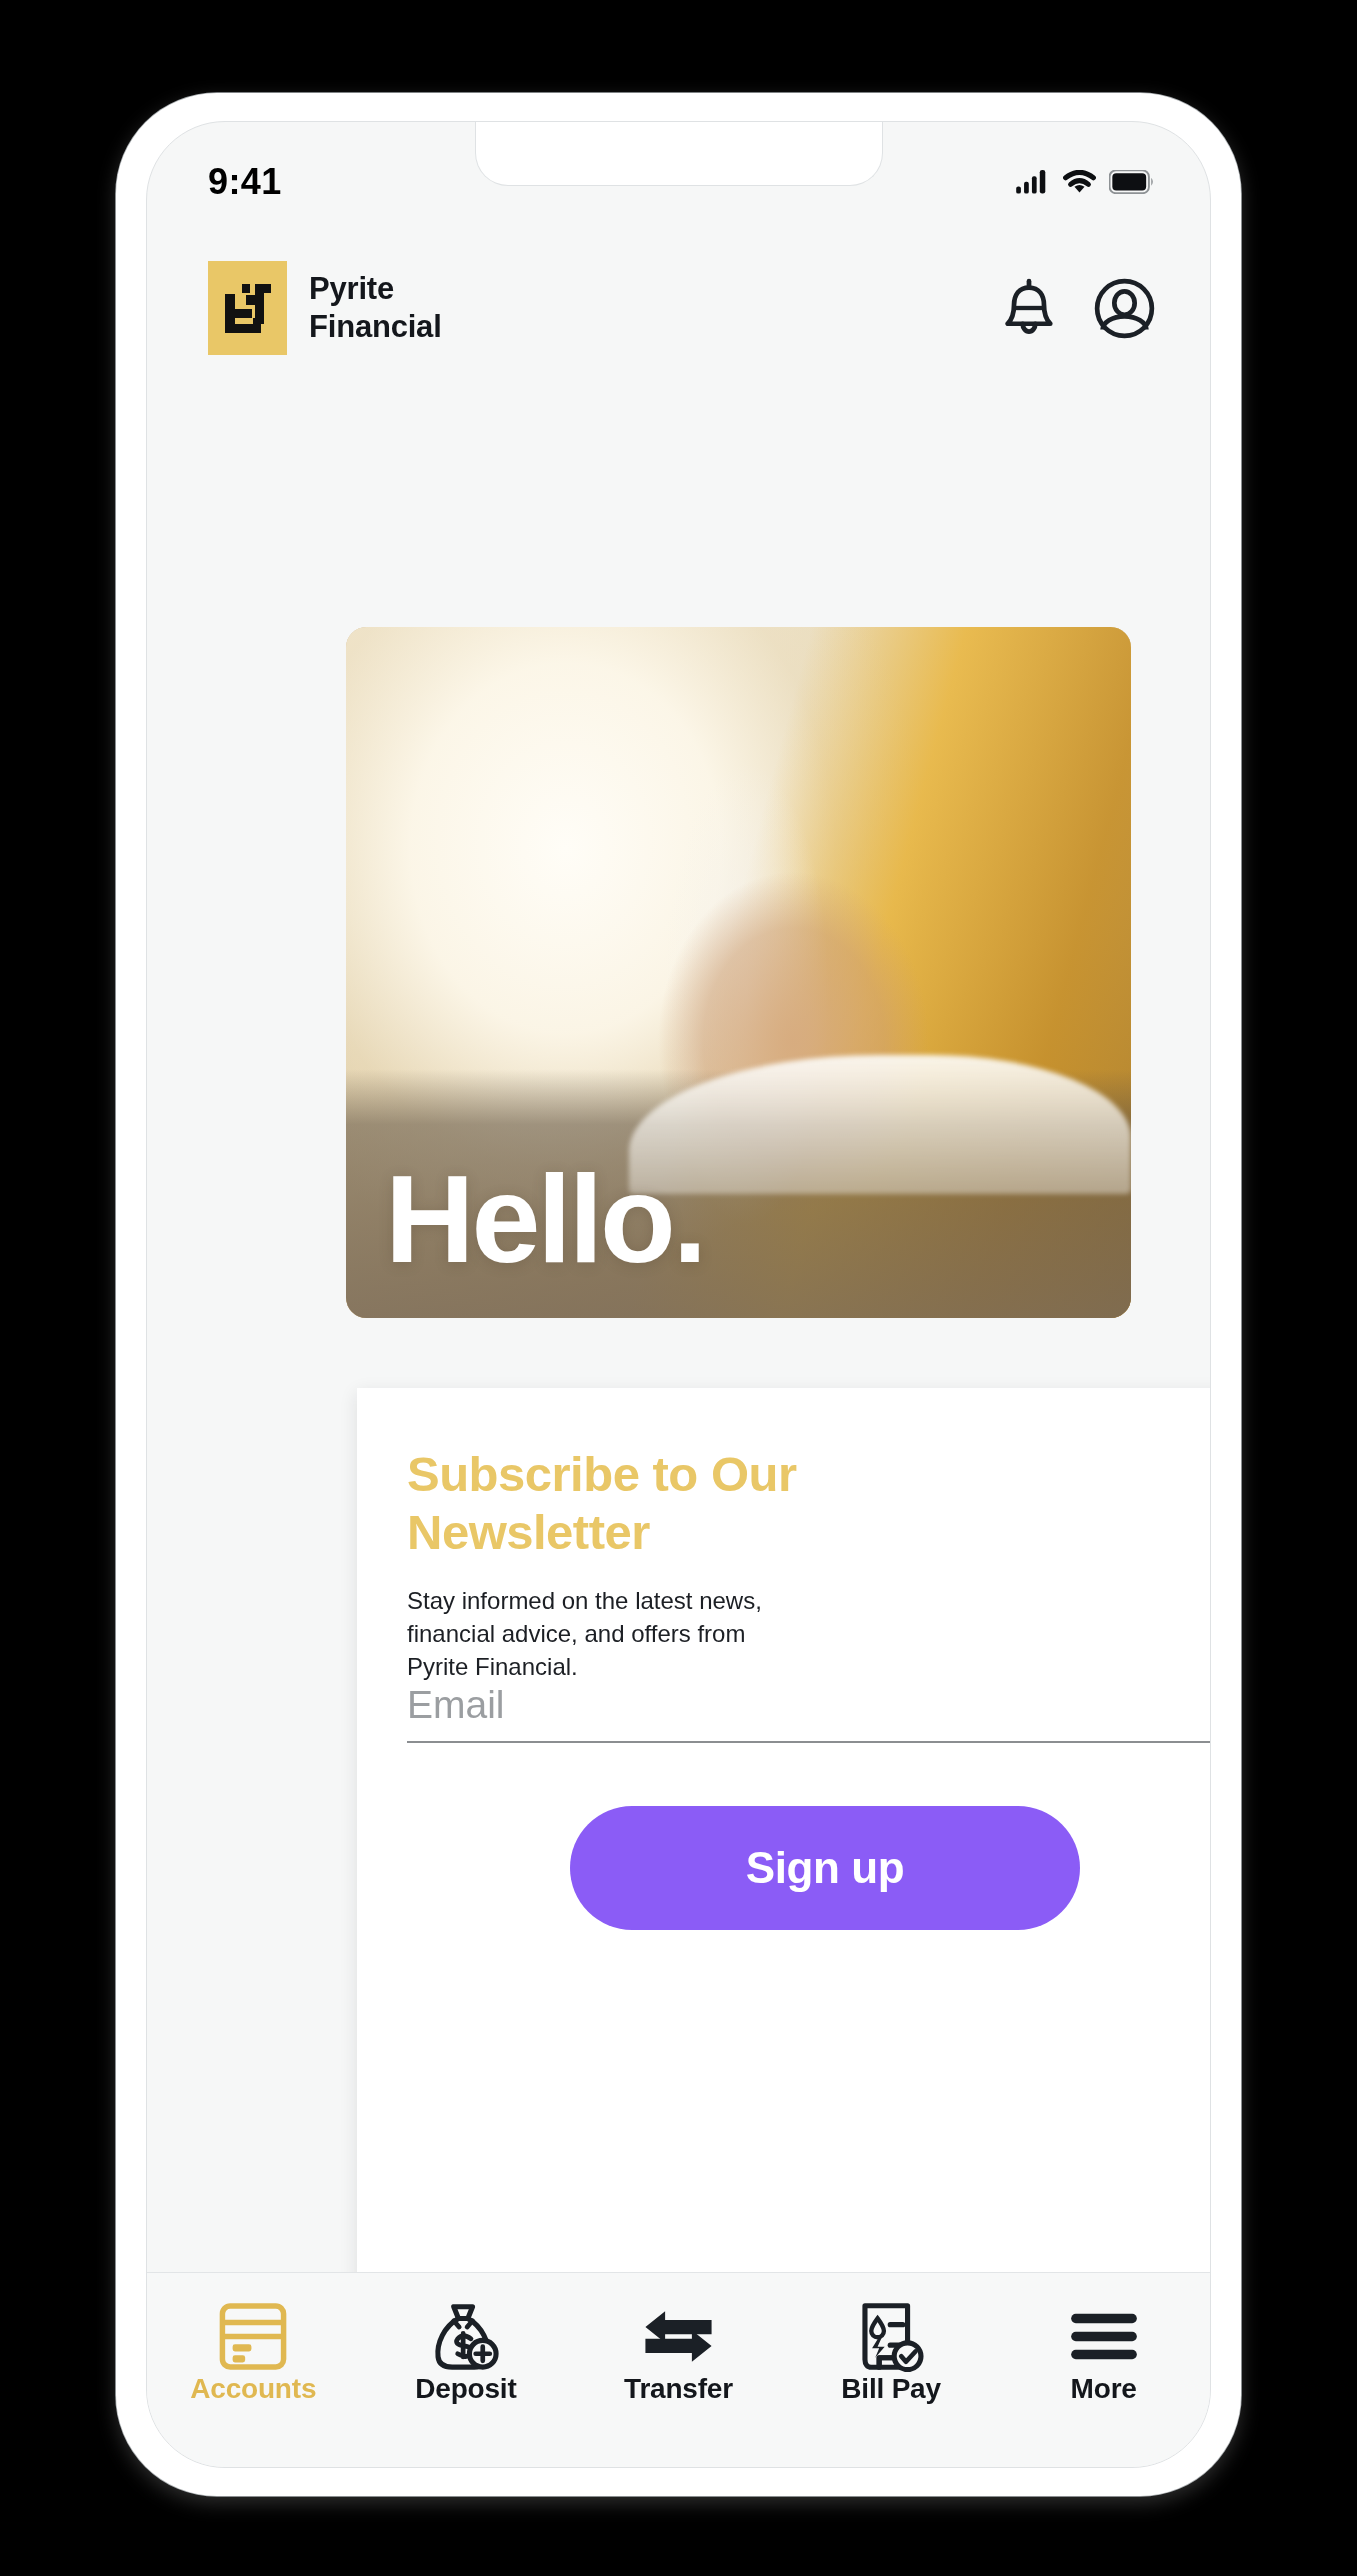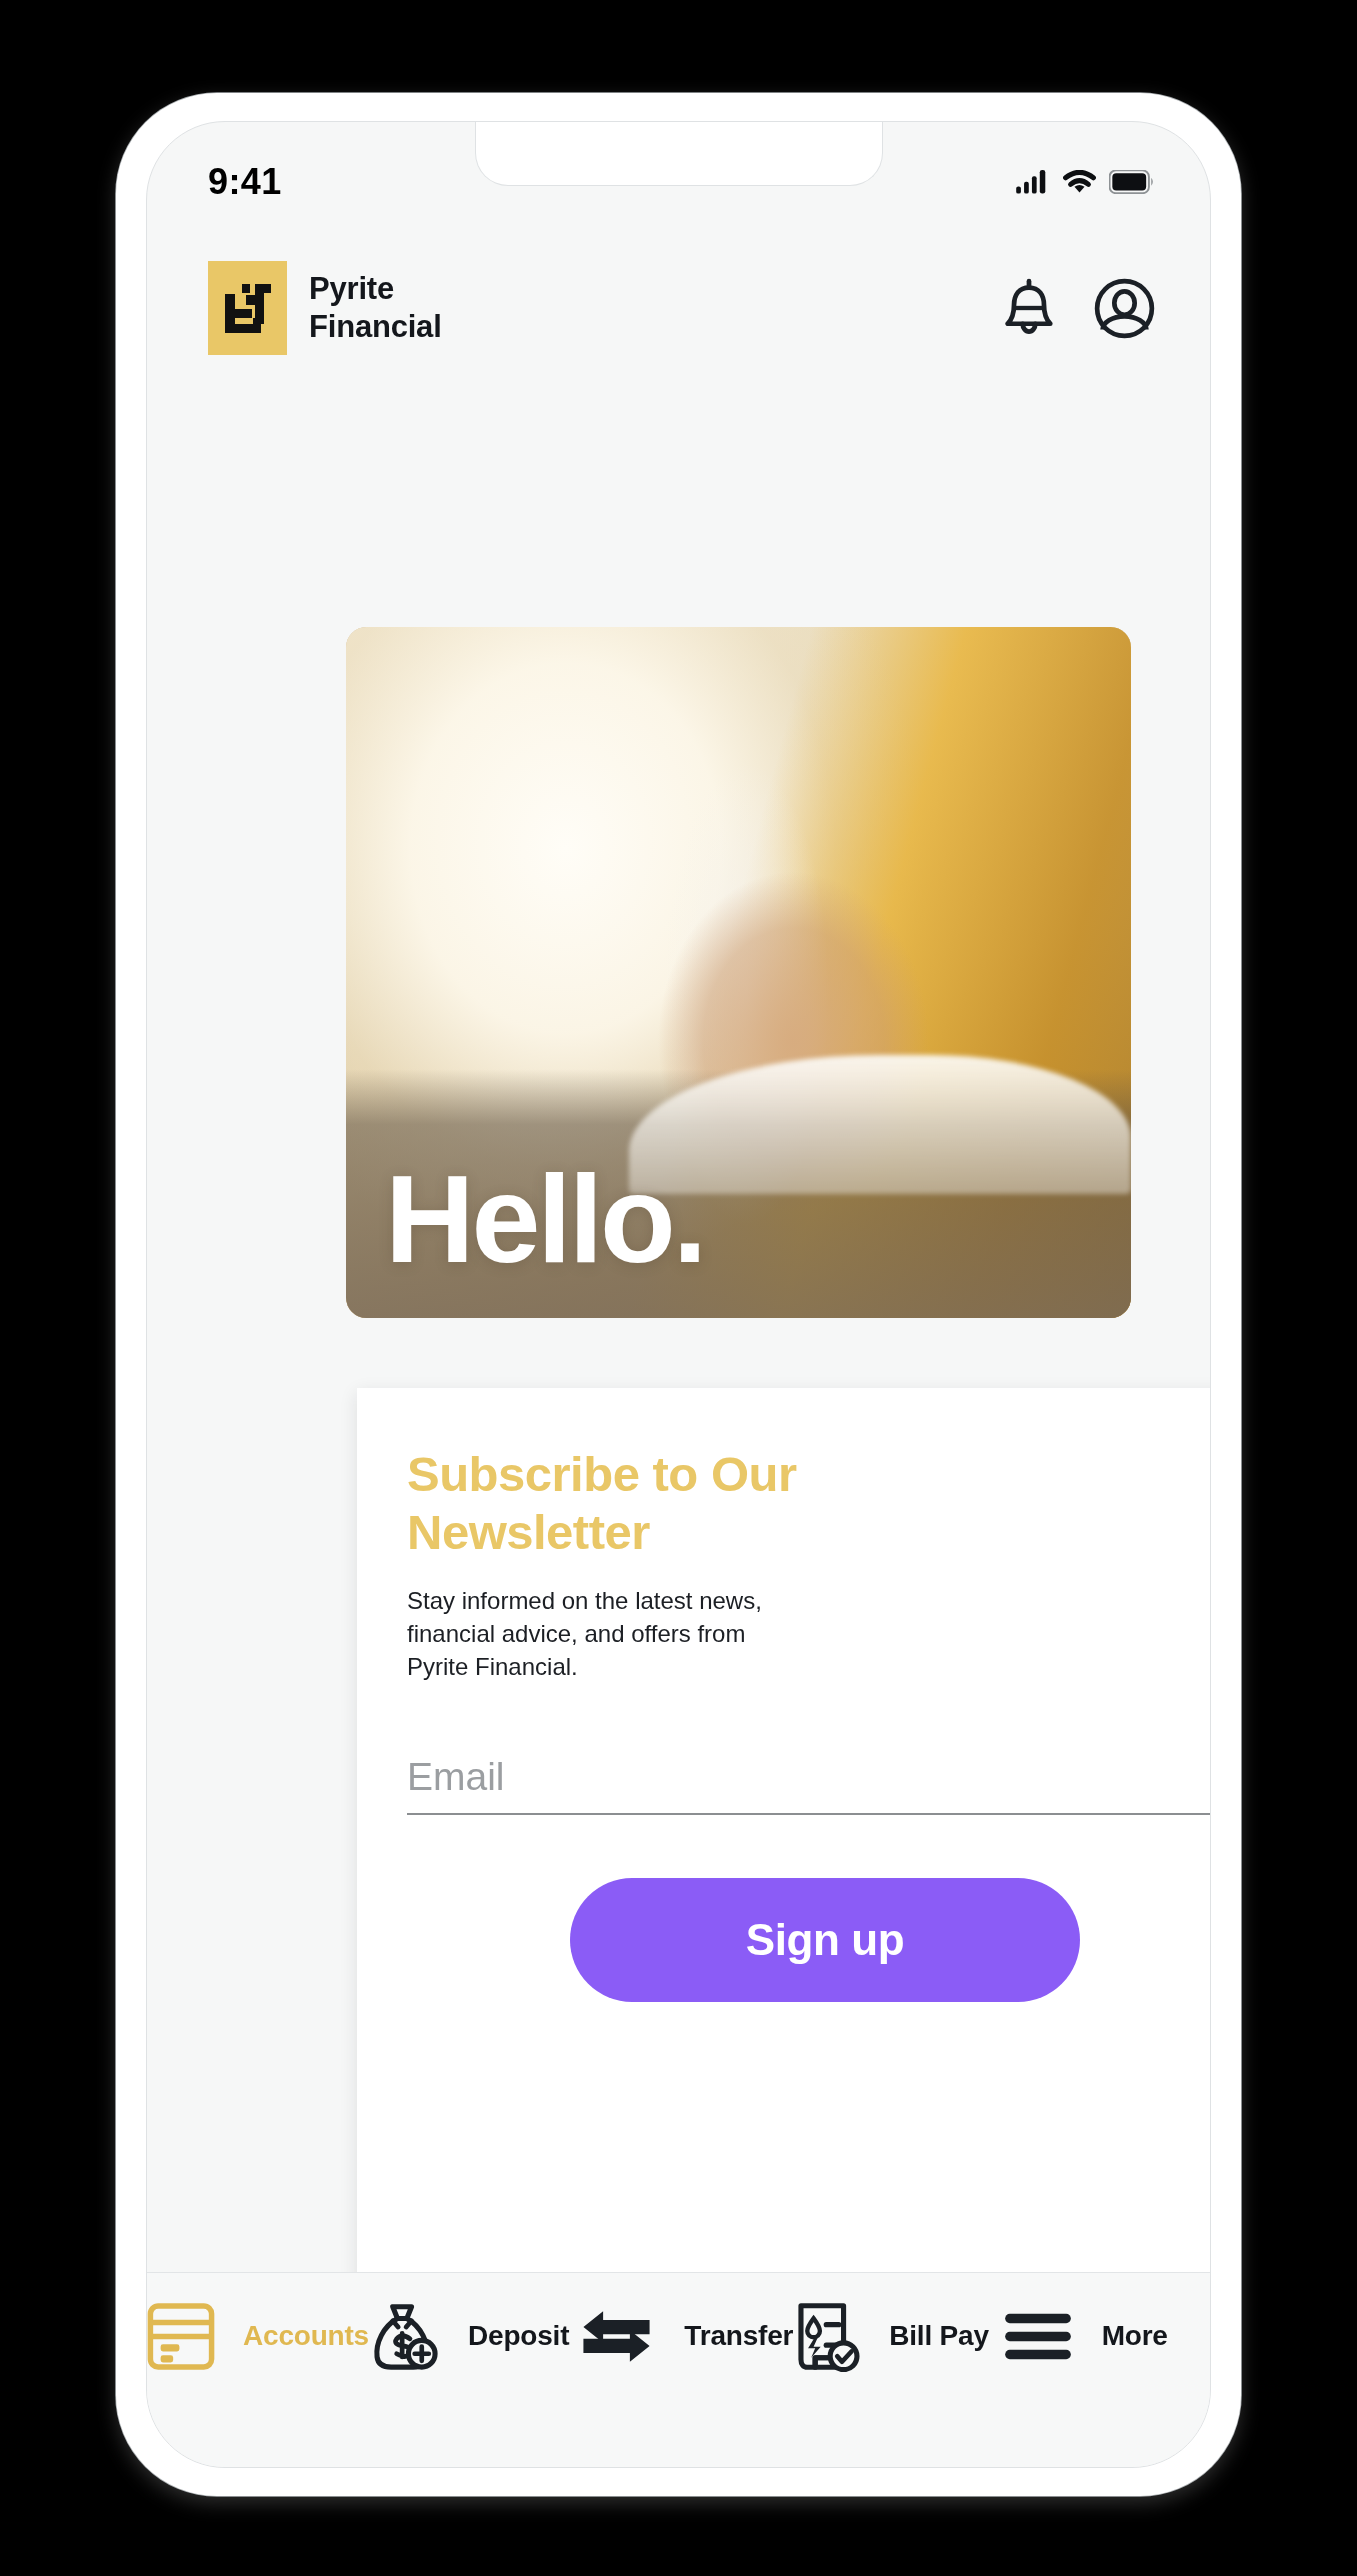--- a/index.html
+++ b/index.html
@@ -182,21 +182,20 @@
     white-space: pre-line;
   }
   #newsletter-body {
     margin-top: 22px;
     font-size: 24px;
     line-height: 1.38;
     color: #1c1f24;
     white-space: pre-line;
   }
   #email-field-wrap {
-    margin-top: 72px;
     border-bottom: 2.4px solid #8b8e91;
     padding-bottom: 14px;
   }
   #email-input {
     width: 100%;
     border: none;
     outline: none;
     background: transparent;
     font-family: "Liberation Sans", sans-serif;
     font-size: 39px;
@@ -230,23 +229,23 @@
     background: #f7f8f8;
     border-top: 1.6px solid #e2e5e7;
     display: flex;
     align-items: flex-start;
     padding-top: 27px;
     z-index: 15;
   }
   .nav-item {
     flex: 1;
     display: flex;
-    flex-direction: row;
-    align-items: center;
-    gap: 28px;
+    flex-direction: column;
+    align-items: center;
+    gap: 1px;
     cursor: pointer;
   }
   .nav-icon { height: 72px; display: flex; align-items: center; justify-content: center; }
   .nav-label {
     font-size: 28px;
     font-weight: 700;
     color: #14171c;
     letter-spacing: -0.2px;
   }
   .nav-item.active .nav-label { color: #e0b851; }

